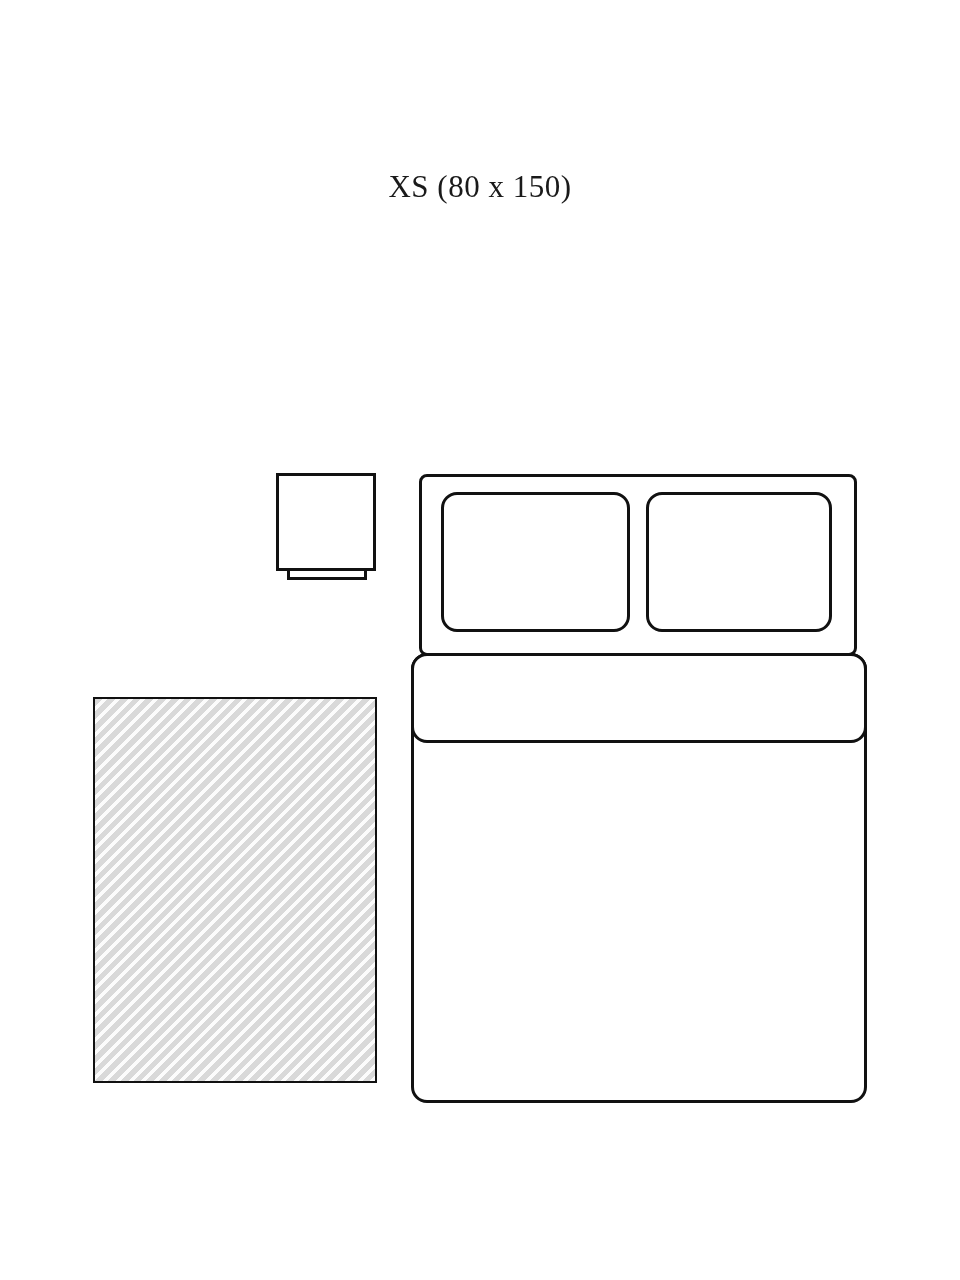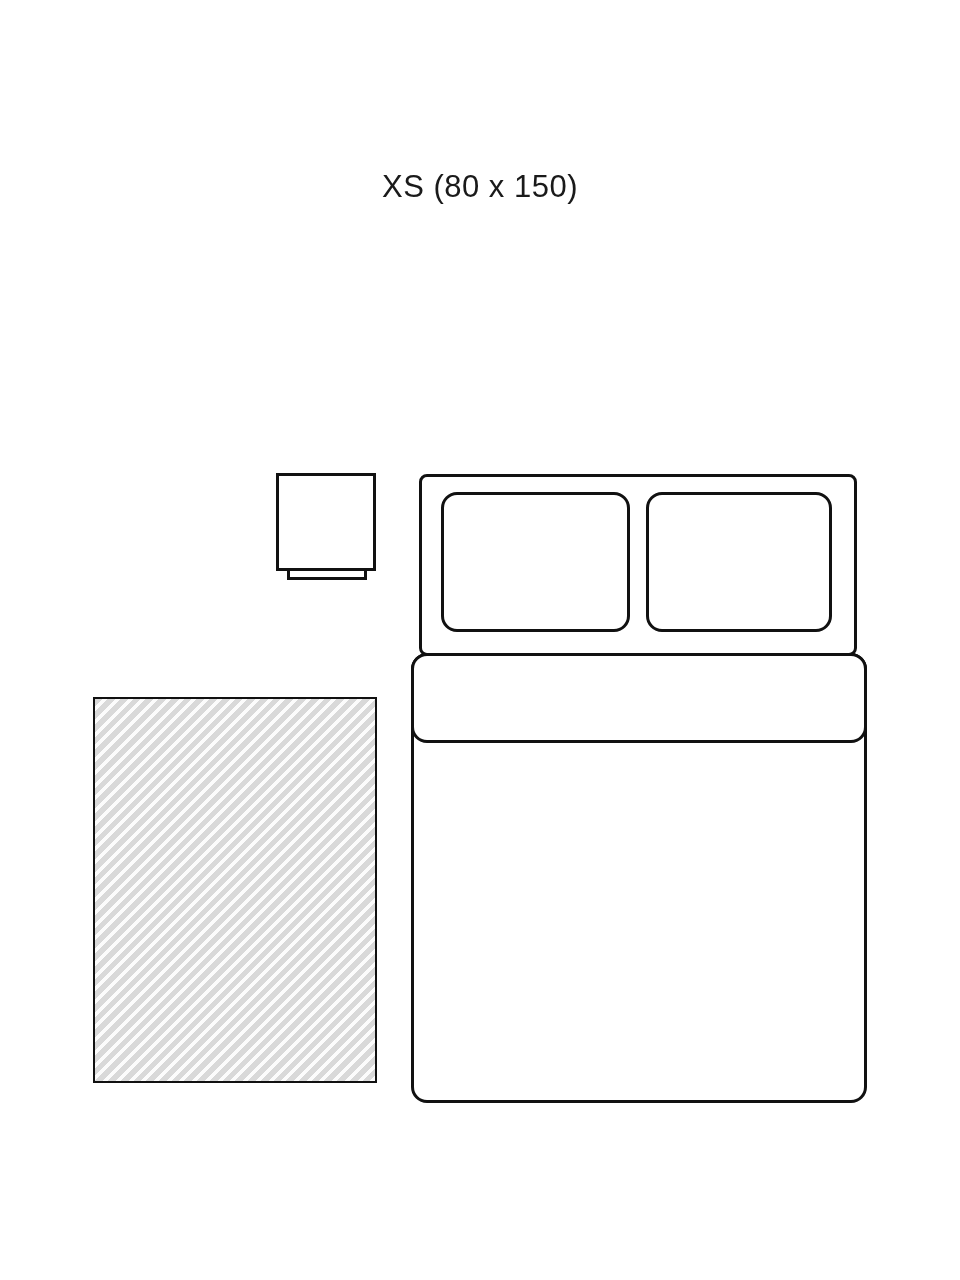--- a/index.html
+++ b/index.html
@@ -2,21 +2,21 @@
 <html style="--background: #ffffff; --line: #111111; --text: #1a1a1a; --rug_stripe: #d9d9d9; --rug_gap: #fcfcfc;"><head>
 <meta charset="utf-8">
 <style>
   :root {
     --background: #ffffff;
     --line: #111111;
     --text: #1a1a1a;
     --rug_stripe: #d9d9d9;
     --rug_gap: #fcfcfc;
   }
-  * { margin: 0; padding: 0; box-sizing: border-box; }
+  * { margin: 0; padding: 0; box-sizing: border-box; font-family: Liberation Serif, serif; }
   html, body { background: var(--background); }
   .canvas {
     position: relative;
     width: 960px;
     height: 1280px;
     background: var(--background);
     overflow: hidden;
     font-family: "Liberation Sans", sans-serif;
   }
   .title {

